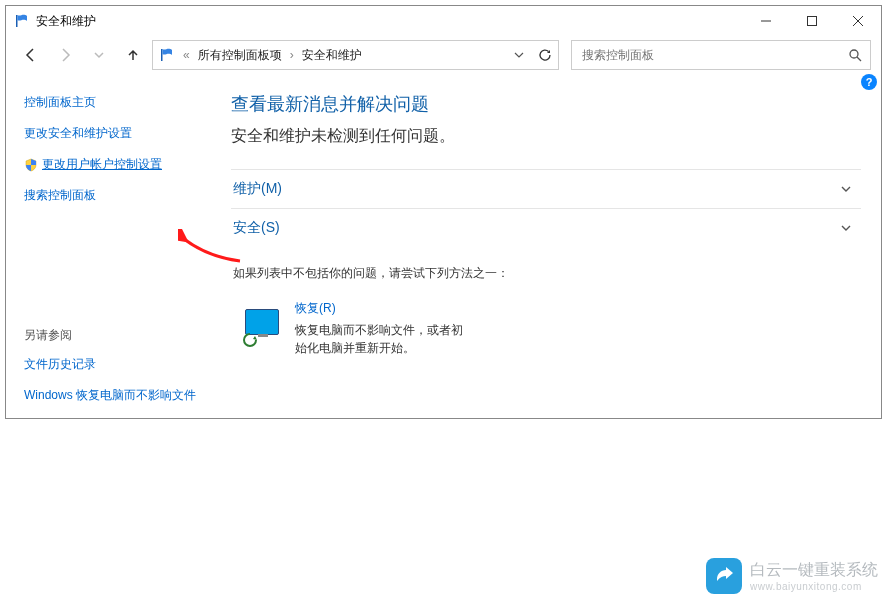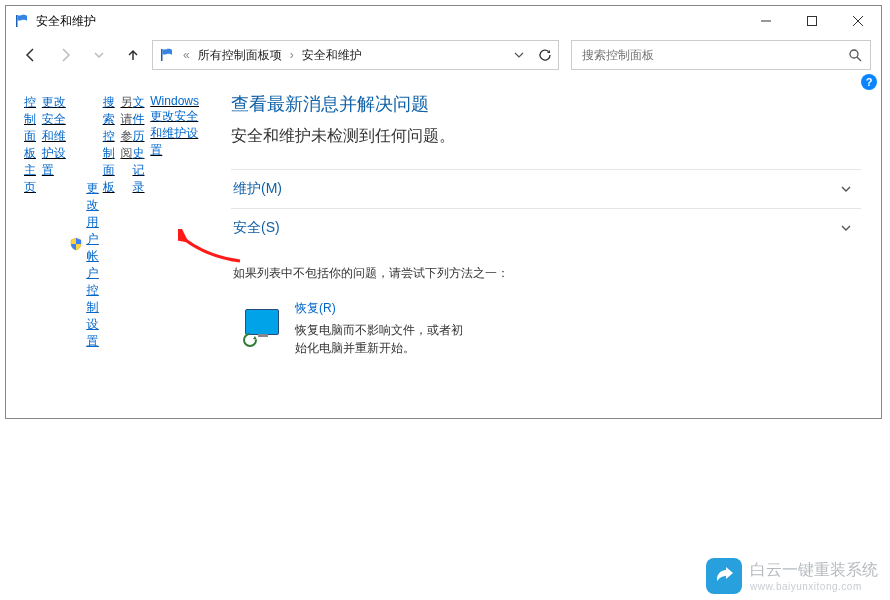--- a/index.html
+++ b/index.html
@@ -81,32 +81,31 @@
 
   .body {
     flex:1;
     display:flex;
     position:relative;
   }
   .sidebar {
     width: 205px;
     padding: 20px 12px 10px 18px;
     display:flex;
-    flex-direction:row;
-    text-decoration:underline;
+    flex-direction:column;
   }
   .sidebar a.side-link {
     color:#0066cc;
     text-decoration:none;
     font-size:12px;
     margin-bottom:14px;
     display:inline-block;
   }
   .sidebar .side-row { display:flex; align-items:center; gap:4px; margin-bottom:14px;}
-  .sidebar .side-row.highlight a { text-decoration:underline;margin-top:42px; }
+  .sidebar .side-row.highlight a { text-decoration:underline; }
   .sidebar .spacer-flex { flex:1; }
   .sidebar .seealso-hdr { color:#555; font-size:12px; margin-bottom:12px; }
 
   .main {
     flex:1;
     padding: 18px 20px 10px 20px;
     position:relative;
   }
   .help-badge {
     position:absolute;
@@ -291,21 +290,21 @@
           </svg>
         </span>
         <a class="side-link" style="margin-bottom:0" href="#">更改用户帐户控制设置</a>
       </div>
       <a class="side-link" href="#">搜索控制面板</a>
 
       <div class="spacer-flex"></div>
 
       <div class="seealso-hdr">另请参阅</div>
       <a class="side-link" href="#">文件历史记录</a>
-      <a class="side-link" href="#" style="margin-bottom:4px">Windows 更改安全和维护设置</a>
+      <a class="side-link" href="#" style="margin-bottom:4px">Windows 恢复电脑而不影响文件</a>
     </div>
 
     <div class="main">
       <div class="help-badge">?</div>
 
       <h1>查看最新消息并解决问题</h1>
       <div class="subtext">安全和维护未检测到任何问题。</div>
 
       <div class="expander">
         <span class="label">维护(M)</span>

